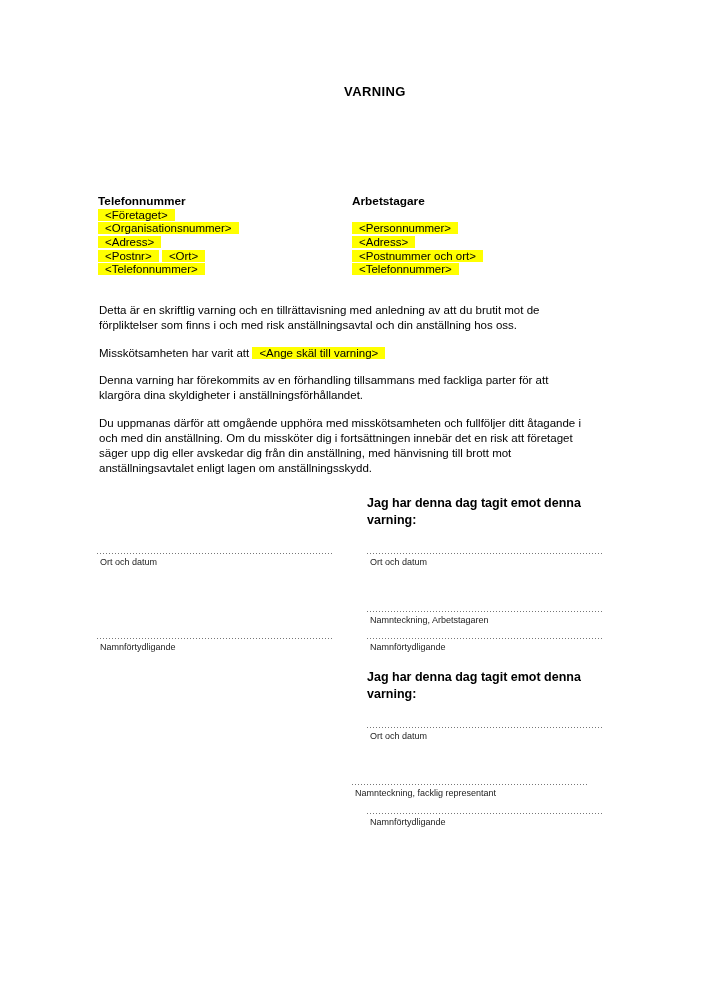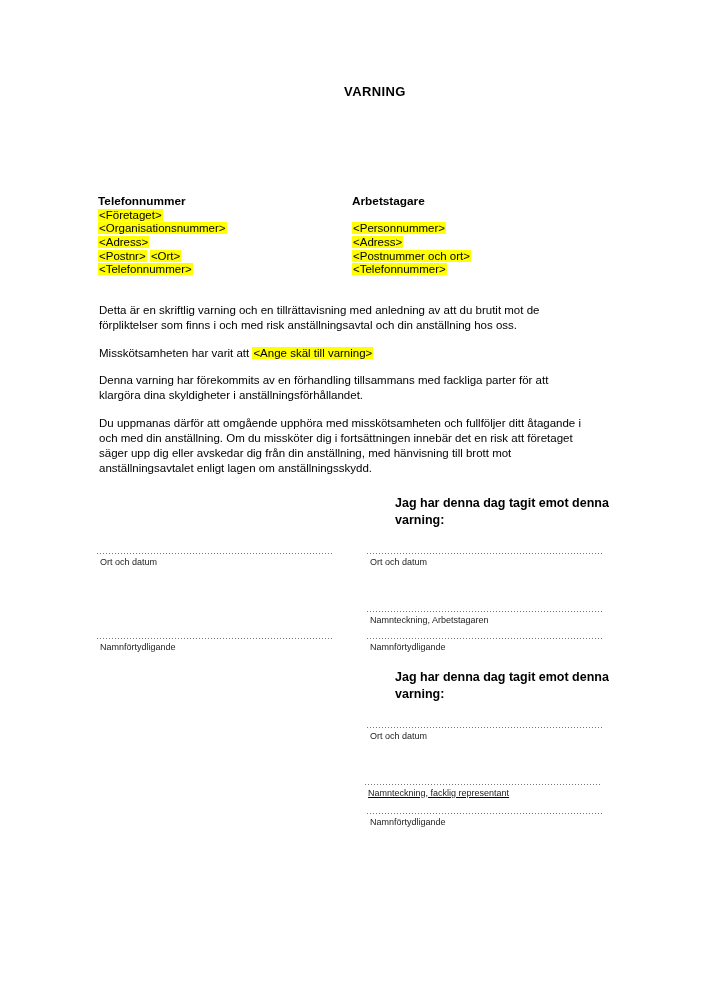--- a/index.html
+++ b/index.html
@@ -15,28 +15,28 @@
     left:99px;top:84px;width:552px;text-align:center;
     font-weight:bold;font-size:13px;letter-spacing:.4px;
   }
 
   .party-col{top:194px;font-size:11.5px;}
   #employer-col{left:98px;}
   #employee-col{left:352px;}
   .party-heading{font-weight:bold;font-size:11.8px;height:14.5px;line-height:14.5px;}
   .party-line{height:13.7px;line-height:13.7px;white-space:nowrap;}
 
-  .hl{background:var(--hl,#ffff00);padding:0 1px;}
+  .hl{background:var(--hl,#ffff00);padding:0 7px;}
 
   .body-text{left:99px;top:303px;width:540px;font-size:11.5px;}
   .paragraph{margin:0 0 12.5px 0;}
   .para-line{line-height:15px;white-space:nowrap;}
 
   .receipt-heading{
-    left:367px;width:246px;font-weight:bold;font-size:12.5px;line-height:17px;margin-left:28px;
+    left:367px;width:246px;font-weight:bold;font-size:12.5px;line-height:17px;
   }
   #receipt-heading-1{top:495px;}
   #receipt-heading-2{top:669px;}
 
   .sig-row{position:absolute;}
   .sig-line{
     height:1px;
     background:repeating-linear-gradient(90deg,var(--line,#777) 0,var(--line,#777) 1px,transparent 1px,transparent 3px);
   }
   .sig-label{font-size:9px;line-height:10px;padding:2.5px 0 0 3px;color:#1c1c1c;}
@@ -119,21 +119,21 @@
       <div class="sig-label">Namnteckning, Arbetstagaren</div>
     </div>
     <div class="sig-row" style="left: 367px; width: 235px; top: 638px;">
       <div class="sig-line"></div>
       <div class="sig-label">Namnförtydligande</div>
     </div>
     <div class="sig-row" style="left: 367px; width: 235px; top: 727px;">
       <div class="sig-line"></div>
       <div class="sig-label">Ort och datum</div>
     </div>
-    <div class="sig-row" style="left: 365px; width: 235px; top: 784px; text-decoration: underline;">
+    <div class="sig-row" style="left: 352px; width: 235px; top: 784px;">
       <div class="sig-line"></div>
       <div class="sig-label">Namnteckning, facklig representant</div>
     </div>
     <div class="sig-row" style="left: 367px; width: 235px; top: 813px;">
       <div class="sig-line"></div>
       <div class="sig-label">Namnförtydligande</div>
     </div>
   </div>
 
 </body></html>

